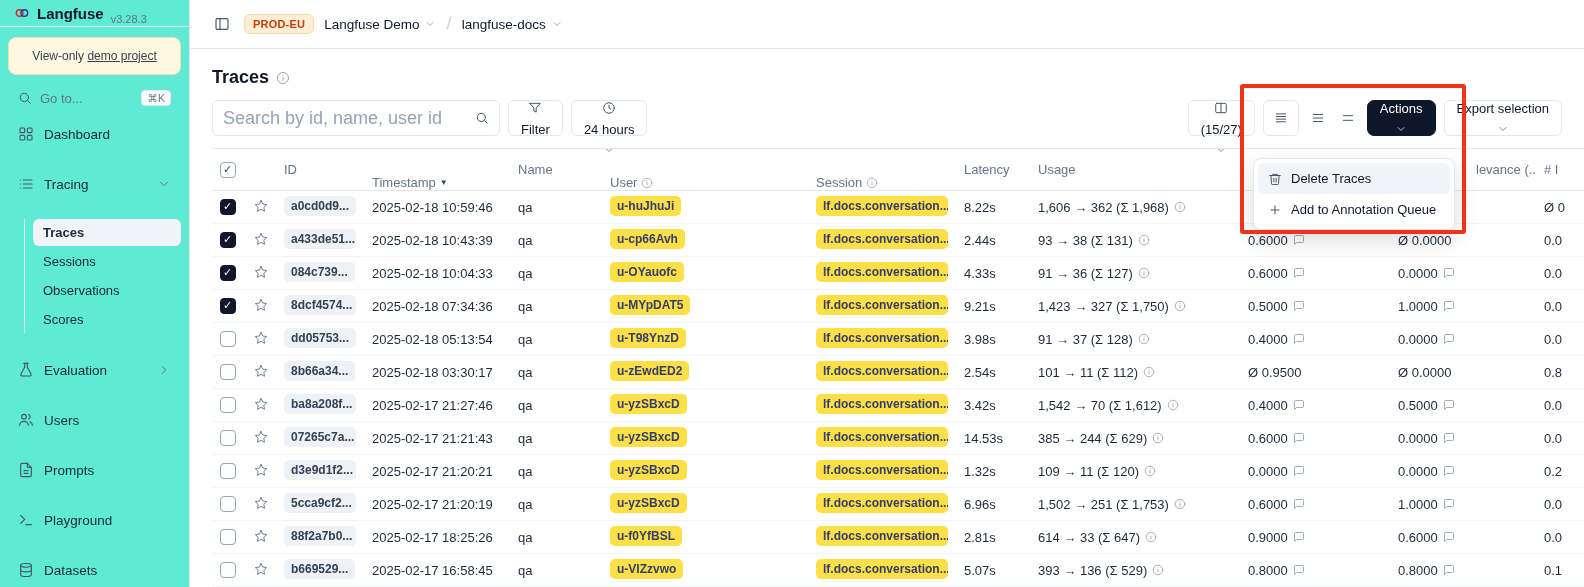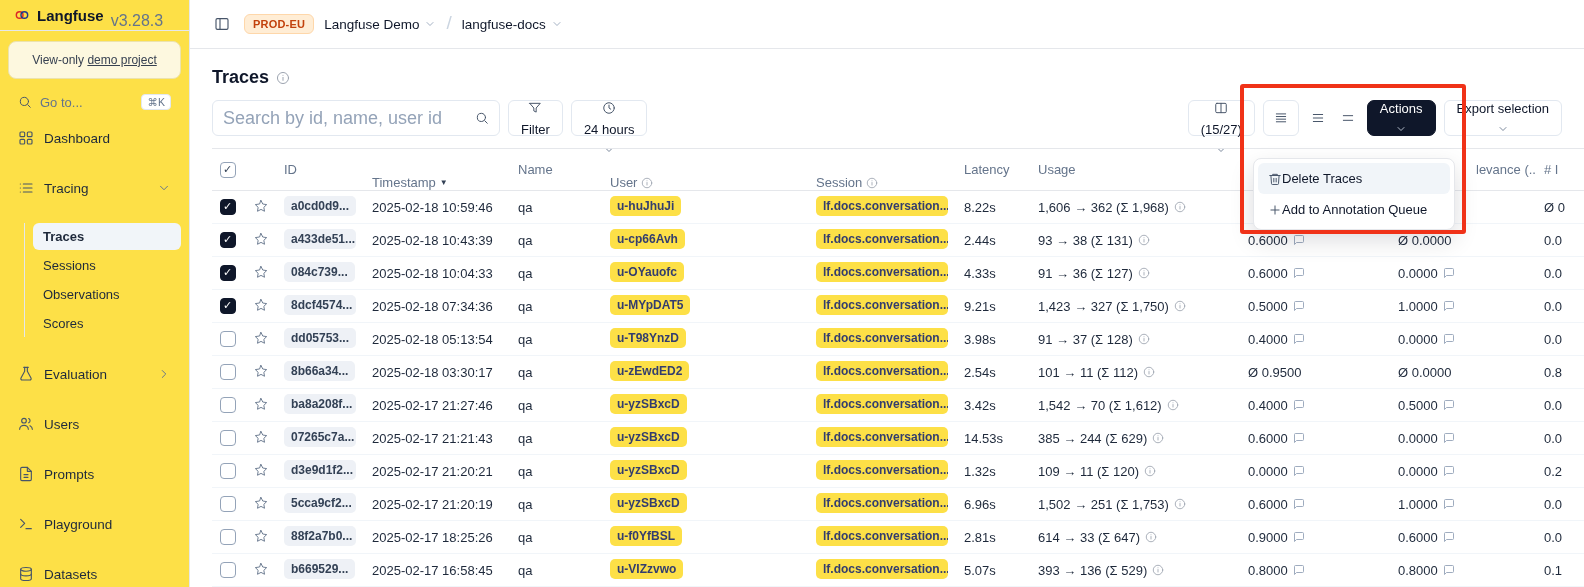--- a/index.html
+++ b/index.html
@@ -4,24 +4,24 @@
 <style>
   * { box-sizing: border-box; margin: 0; padding: 0; }
   html,body { width:1584px; height:587px; overflow:hidden; }
   body {
     font-family:"Liberation Sans","DejaVu Sans",sans-serif;
     color:#0f172a; background:#fff; position:relative; font-size:13px;
   }
   .app { display:flex; width:1584px; height:587px; }
 
   
-  .sidebar { width:190px; min-width:190px; border-right:1px solid #e5e7eb; display:flex; flex-direction:column; background:#fde047; }
+  .sidebar { width:190px; min-width:190px; border-right:1px solid #e5e7eb; display:flex; flex-direction:column; background:#5eead4; }
   .logo-row { height:52px; display:flex; align-items:center; gap:7px; padding:0 14px; border-bottom:1px solid #e5e7eb; }
   .brand-name { font-weight:700; font-size:15px; }
-  .brand-version { font-size:16px; color:#64748b; margin-top:12px; }
+  .brand-version { font-size:11px; color:#64748b; margin-top:12px; }
   .banner { margin:10px 8px 4px; background:#fdf8df; border:1px solid #ece3ad; border-radius:8px; padding:11px 8px; font-size:12px; color:#374151; text-align:center; }
   .banner a { color:#374151; text-decoration:underline; cursor:pointer; }
   .goto-row { margin:4px 8px 4px; display:flex; align-items:center; gap:8px; padding:7px 10px; color:#64748b; font-size:13px; border-radius:6px; cursor:pointer; }
   .goto-row .kbd { margin-left:auto; border:1px solid #e2e8f0; border-radius:4px; padding:1px 5px; font-size:10.5px; color:#64748b; background:#fff; }
   .nav { padding:2px 8px; display:flex; flex-direction:column; gap:20px; }
   .nav-item { display:flex; align-items:center; gap:10px; padding:7px 10px; border-radius:6px; font-size:13.5px; color:#1e293b; cursor:pointer; }
   .nav-item .chev { margin-left:auto; color:#64748b; }
   .nav-item.active { background:#f1f5f9; font-weight:600; }
   .subnav { margin:0 0 2px 16px; border-left:1px solid #e5e7eb; padding-left:8px; display:flex; flex-direction:column; gap:2px; }
   .subnav .nav-item { padding:6px 10px; font-size:13px; }
@@ -68,21 +68,21 @@
   .cb.checked::after { content:"✓"; color:#fff; font-size:11px; position:absolute; left:2px; top:0px; }
   .cb.partial::after { content:"✓"; color:#334155; font-size:11px; position:absolute; left:2px; top:0px; }
   .star { color:#64748b; cursor:pointer; }
   .usage-cell, .score-cell { display:flex; align-items:center; gap:5px; }
   .info-ic { color:#9ca3af; flex:none; }
   .bubble-ic { width:12px; height:12px; stroke:#94a3b8; fill:none; stroke-width:1.8; flex:none; }
   th.score-b-th span { margin-left:78px; }
 
   
   .dropdown { position:absolute; left:1253px; top:158px; width:202px; background:#fff; border:1px solid #e5e7eb; border-radius:8px; box-shadow:0 10px 24px rgba(2,6,23,.14); padding:4px; z-index:30; }
-  .menu-item { display:flex; align-items:center; padding:8px 10px; font-size:13px; border-radius:6px; color:#0f172a; cursor:pointer; white-space:nowrap; }
+  .menu-item { display:flex; align-items:center; gap:9px; padding:8px 10px; font-size:13px; border-radius:6px; color:#0f172a; cursor:pointer; white-space:nowrap; }
   .menu-item.hl { background:#f1f5f9; }
   .annotation { position:absolute; left:1240px; top:84px; width:226px; height:150px; border:4px solid #f03218; border-radius:3px; z-index:40; pointer-events:none; }
 </style>
 </head>
 <body>
 
 <div class="app">
 
   <aside class="sidebar">
     <div class="logo-row">

